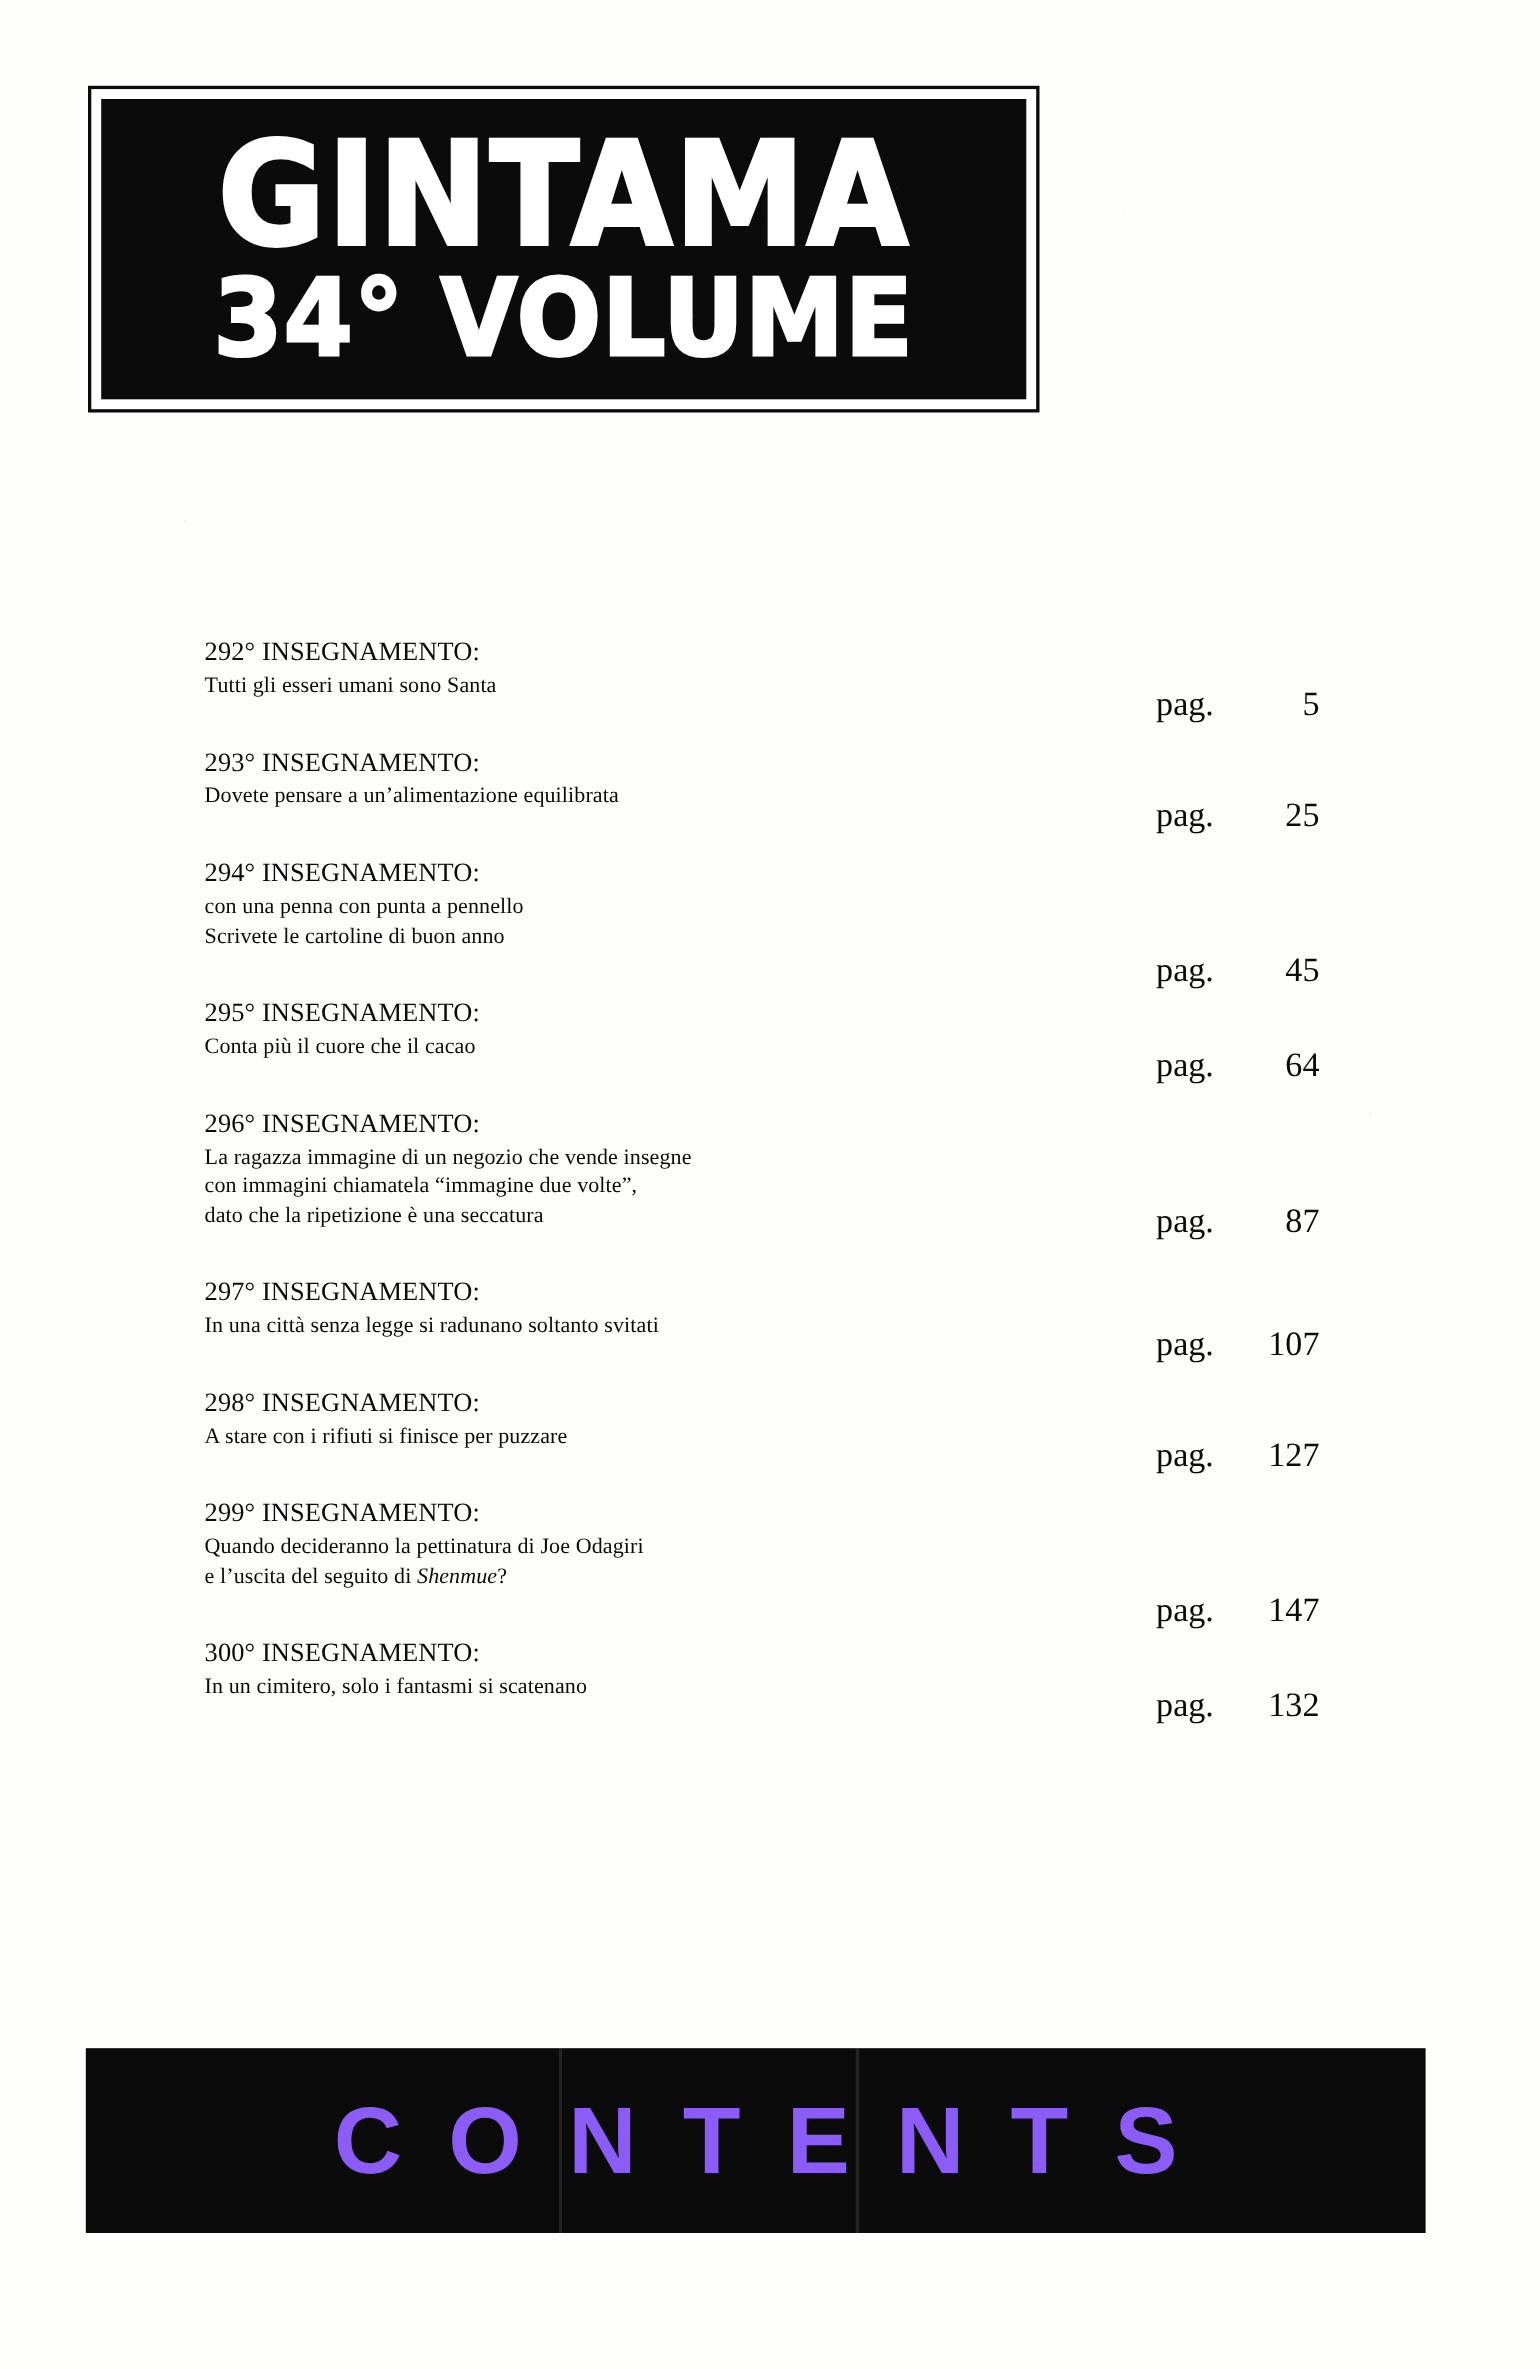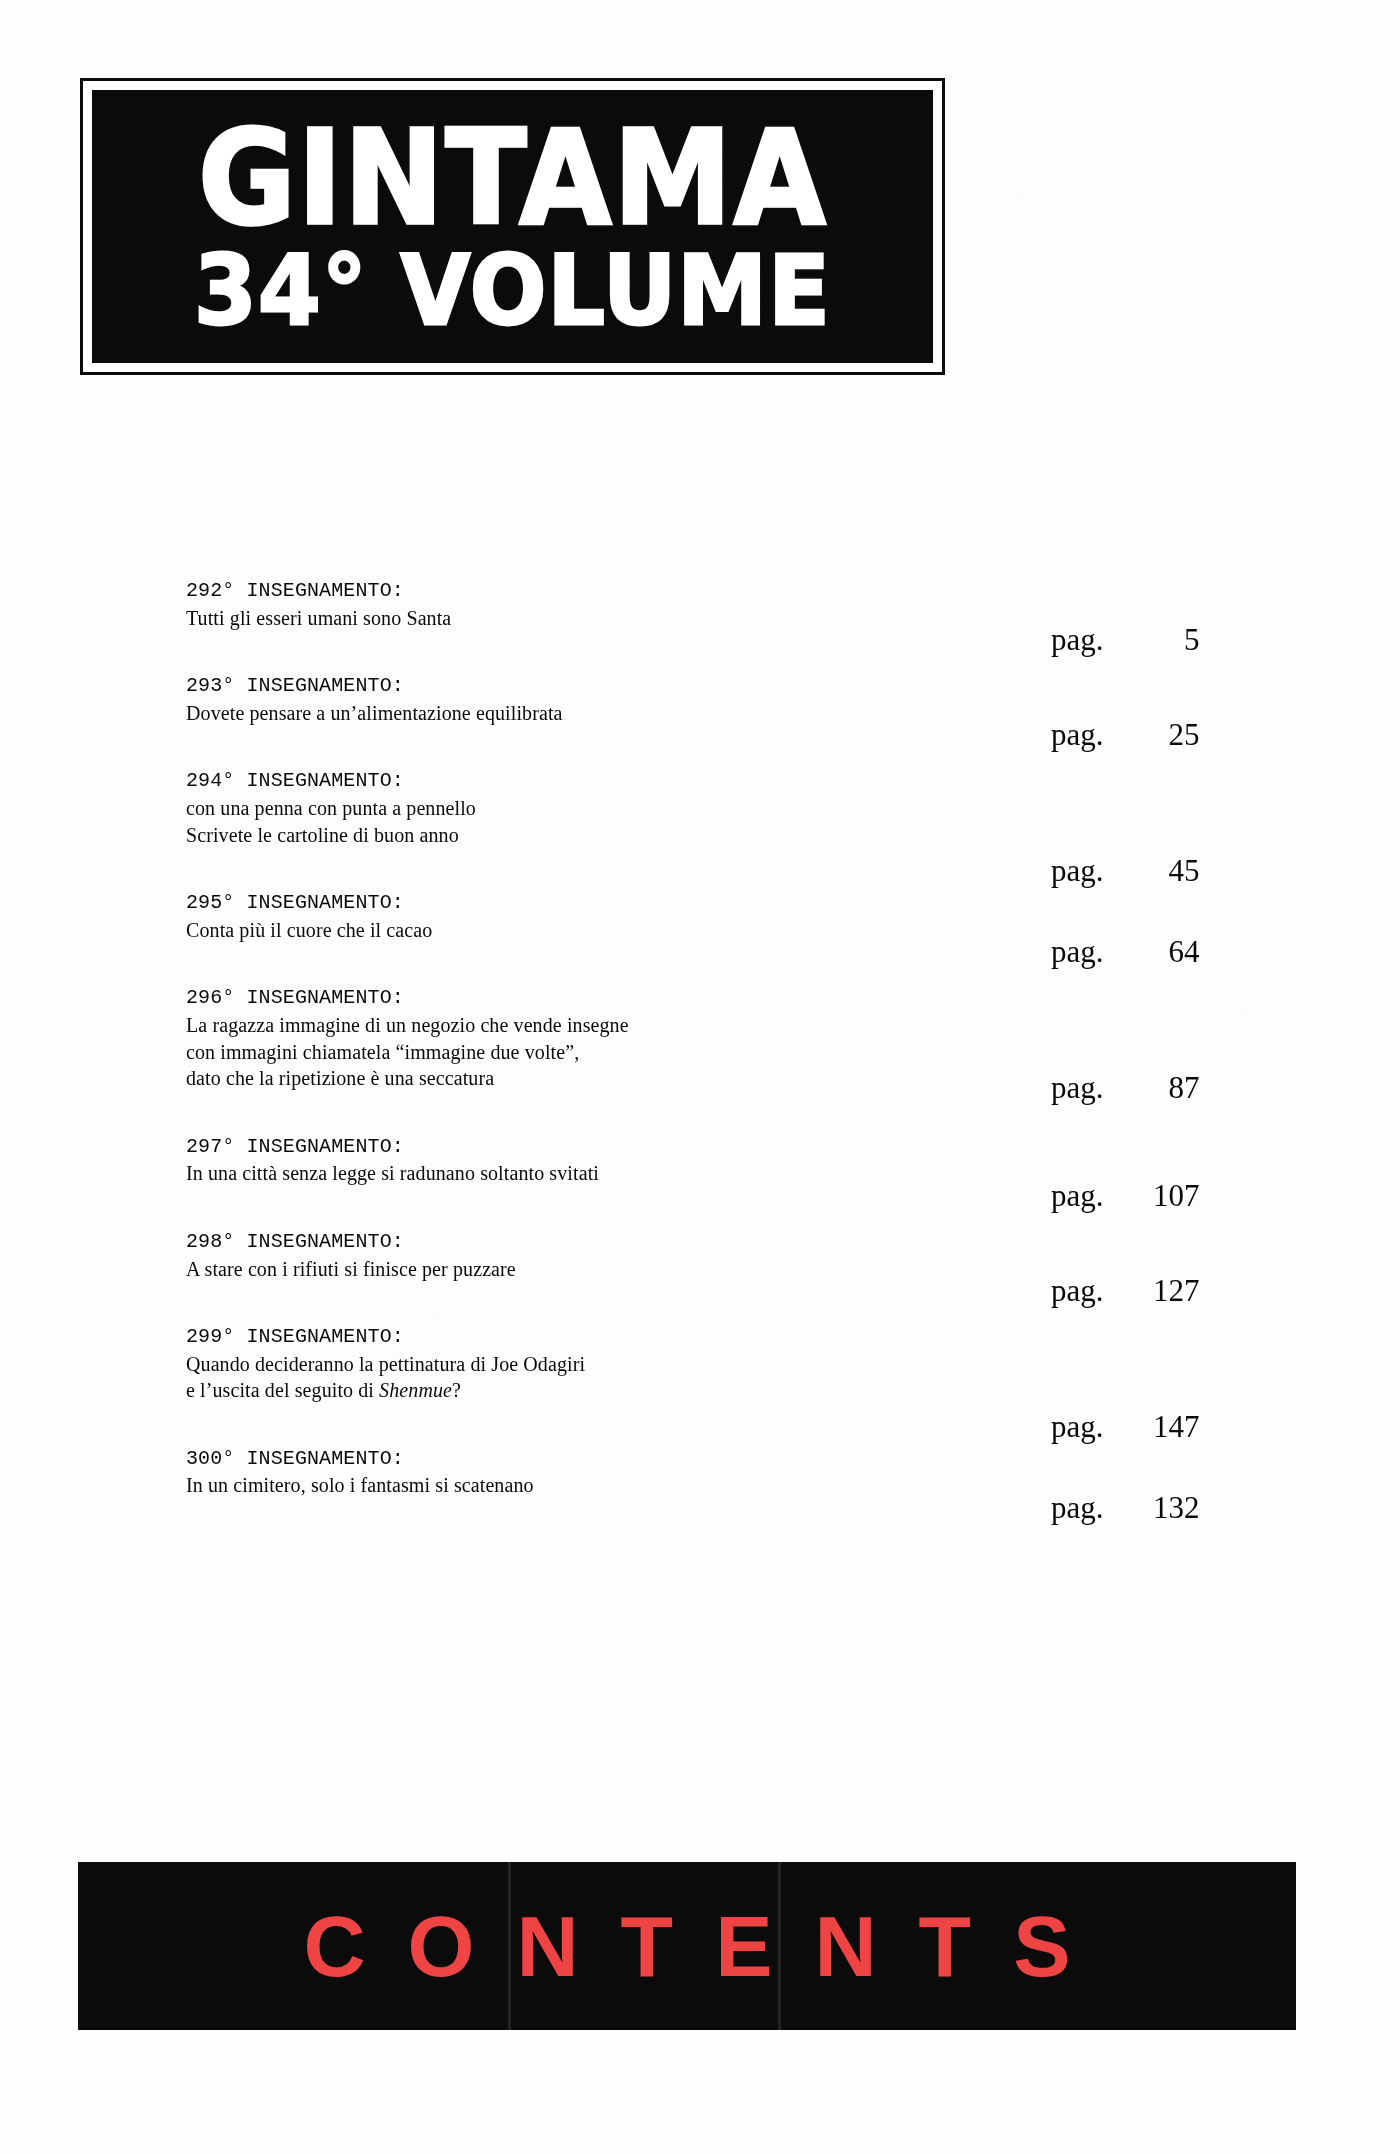--- a/index.html
+++ b/index.html
@@ -102,25 +102,24 @@
   .toc-entry {
     position: relative;
     margin-bottom: 42px;
   }
   .toc-entry:last-child { margin-bottom: 0; }
 
   .toc-lines {
     width: 760px;
   }
   .toc-heading {
-    font-size: 20px;
+    font-size: 24px;
     line-height: 1.33;
     letter-spacing: .1px;
     white-space: nowrap;
-    font-family: Liberation Mono, monospace;
   }
   .toc-title-line {
     font-size: 20px;
     line-height: 1.33;
     letter-spacing: .1px;
     white-space: nowrap;
   }
   .toc-title-line em {
     font-style: italic;
     margin-top: 12px;
@@ -159,21 +158,21 @@
     overflow: hidden;
   }
   .contents-banner::after {
     content: "";
     position: absolute;
     left: 78px; top: 1862px;
     width: 1218px; height: 168px;
     pointer-events: none;
   }
   .contents-text {
-    color: #ef4444;
+    color: #8b5cf6;
     font-family: "Liberation Sans", "DejaVu Sans", sans-serif;
     font-weight: 700;
     font-size: 86px;
     letter-spacing: 42px;
     text-indent: 42px;
     line-height: 1;
     white-space: nowrap;
   }
   .banner-scuff {
     position: absolute;

